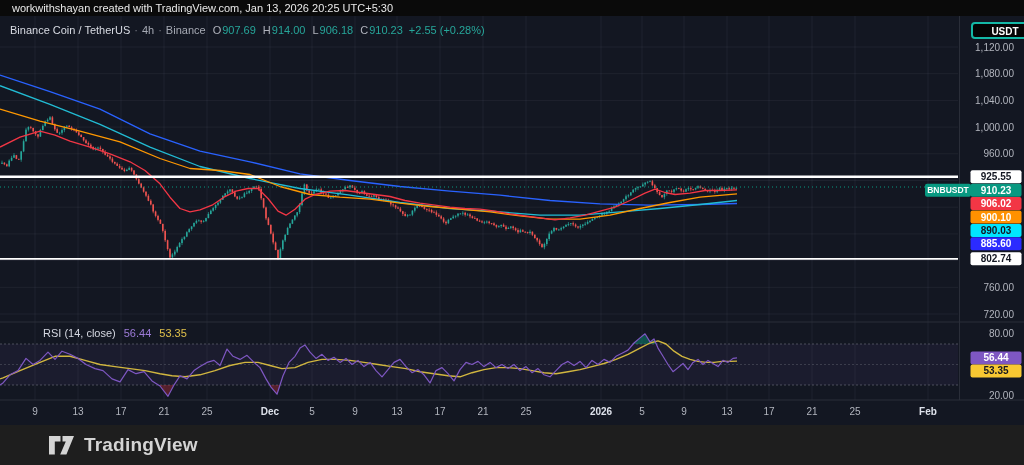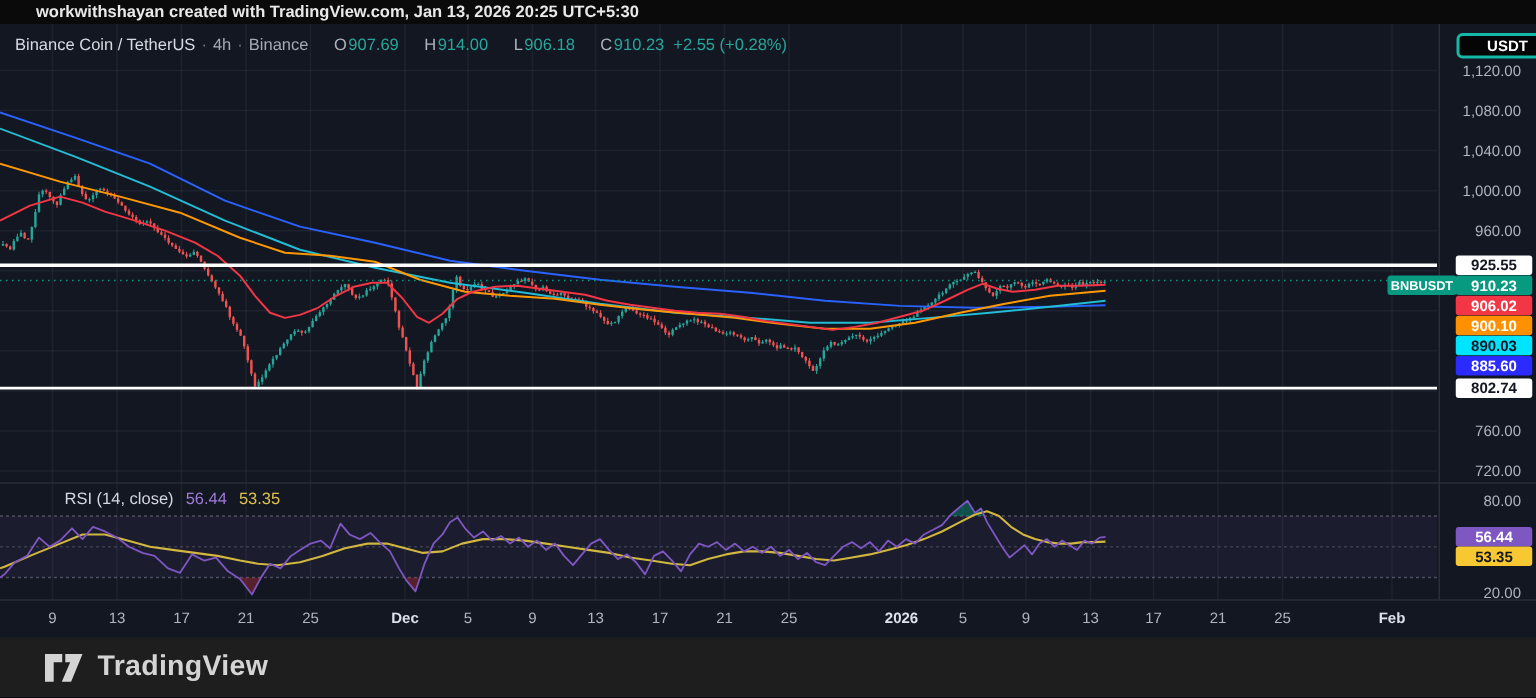--- a/index.html
+++ b/index.html
@@ -1,44 +1,44 @@
 <!DOCTYPE html>
 <html><head>
 <meta charset="utf-8">
 <style>
   html,body{margin:0;padding:0;background:#000;}
   .stage{position:relative;width:1024px;height:465px;background:#131722;overflow:hidden;
          font-family:"Liberation Sans",sans-serif;}
   .topbar{position:absolute;top:0;left:0;width:1024px;height:16px;background:#0a0a0a;
-          color:#e9e9e9;font-size:11px;font-weight:700;line-height:16px;padding-left:24px;
+          color:#e9e9e9;font-size:11px;font-weight:400;line-height:16px;padding-left:12px;
           box-sizing:border-box;white-space:nowrap;}
   #chart-svg{position:absolute;top:16px;left:0;}
   .legend{position:absolute;left:10px;top:23px;font-size:11px;color:#d8dbe3;z-index:5;}
   .legend .row{height:15px;line-height:15px;white-space:nowrap;}
   .dim{color:#a6aab4;}
   .sep{color:#787b86;margin:0 4px;}
   .val{color:#26a69a;}
   .chg{color:#26a69a;margin-left:6px;}
-  .pair{margin-left:17px;}
+  .pair{margin-left:7px;}
   .pair:first-of-type{margin-left:11px;}
   .pair .dim{margin-right:1px;color:#b0b3bc;}
   .e20{color:#f23645;margin-left:9px;}
   .e50{color:#ff9800;margin-left:8px;}
   .e100{color:#22bcd4;margin-left:8px;}
   .e200{color:#2d2dff;margin-left:8px;}
   .rsi-legend{position:absolute;left:10px;top:327px;font-size:11px;color:#d4d7e0;z-index:5;
               white-space:nowrap;margin-left:33px;}
   .rsi-v{color:#9d7bd8;margin-left:8px;}
   .rsi-m{color:#dfc04b;margin-left:8px;}
   .usdt-btn{position:absolute;left:971px;top:22px;width:68px;height:17px;background:#050505;
             border:2px solid #14b8a6;border-radius:4px;color:#fff;font-size:10px;font-weight:700;
             text-align:center;line-height:16px;box-sizing:border-box;z-index:6;cursor:pointer;
             font-family:"Liberation Sans",sans-serif;}
   .footer{position:absolute;left:0;top:425px;width:1024px;height:40px;background:#1e1e1e;
-          display:flex;align-items:center;padding-left:29px;box-sizing:border-box;gap:9px;}
+          display:flex;align-items:center;padding-left:48px;box-sizing:border-box;gap:9px;}
   .footer .brand{font-size:19px;font-weight:800;color:#d4d4d4;letter-spacing:.2px;}
   .logo-glyph{display:block;}
 </style>
 </head>
 <body>
 
 <div class="stage">
 
   <div class="topbar">
     <span>workwithshayan created with TradingView.com, Jan 13, 2026 20:25 UTC+5:30</span>

